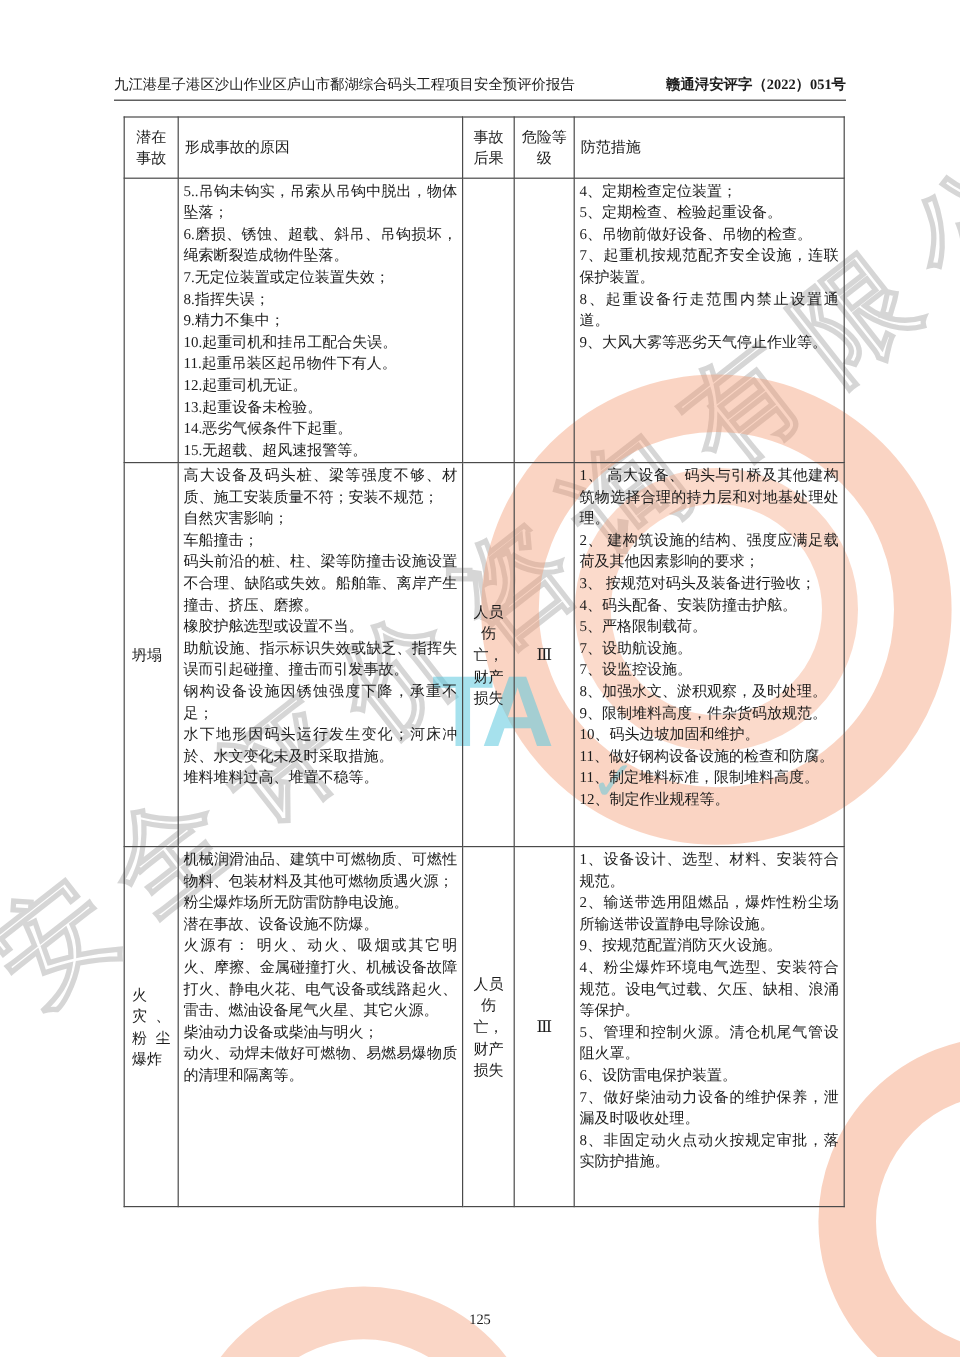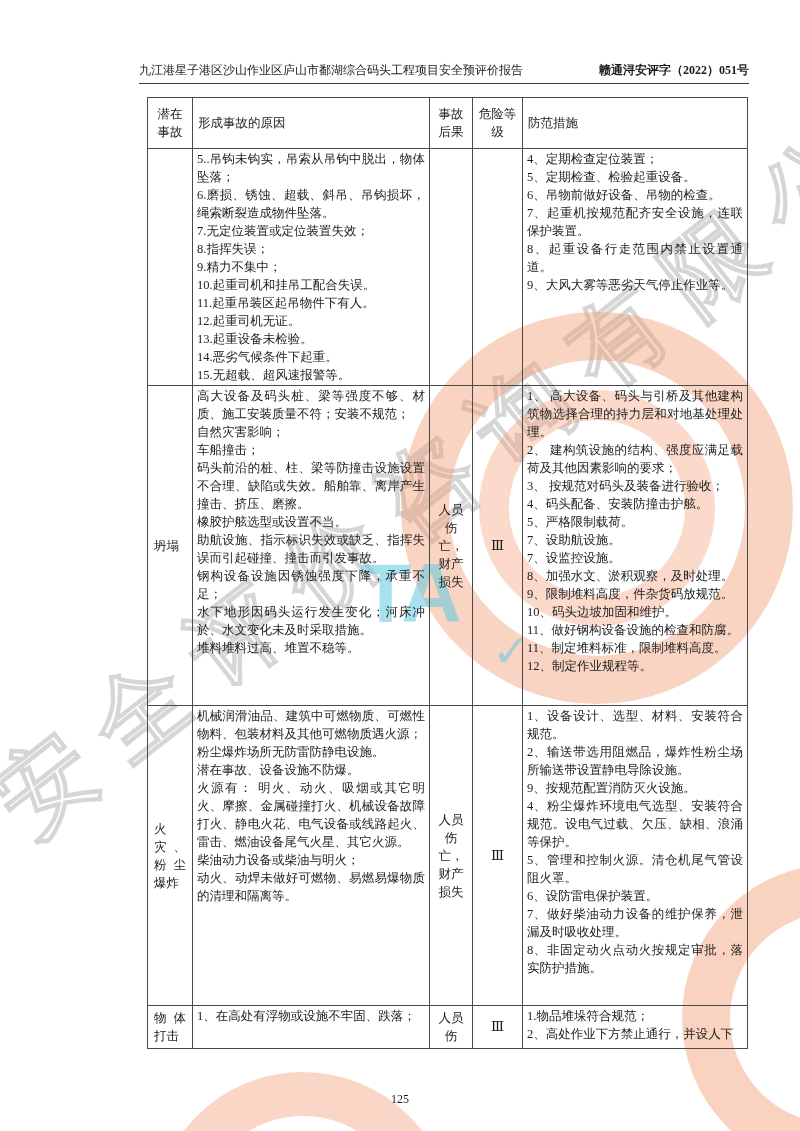--- a/index.html
+++ b/index.html
@@ -19,21 +19,21 @@
   .wm-ta{
     position:absolute;left:360px;top:545px;font-family:"Liberation Sans","DejaVu Sans",sans-serif;
     font-size:84px;font-weight:bold;letter-spacing:-4px;color:rgba(92,200,222,0.55);
   }
   .wm-check{position:absolute;left:492px;top:624px;font-size:46px;color:rgba(92,200,222,0.5);}
   .wm-red{
     position:absolute;left:318px;top:710px;font-size:66px;font-weight:bold;
     letter-spacing:12px;color:rgba(216,48,36,0.5);white-space:nowrap;
   }
   
-  .content{position:relative;z-index:2;margin-left:44px;}
+  .content{position:relative;z-index:2;}
   .page-header{
     position:absolute;left:95px;top:62px;width:610px;z-index:2;
     display:flex;justify-content:space-between;align-items:flex-end;
     font-size:12px;border-bottom:1.2px solid #3a3a3a;padding-bottom:4px;
   }
   .doc-no{font-weight:bold;}
   table.hazard{
     position:absolute;left:103px;top:97px;width:600px;z-index:2;
     border-collapse:collapse;table-layout:fixed;
     font-size:12.5px;line-height:1.44;
@@ -169,30 +169,18 @@
             <div class="tline">1、设备设计、选型、材料、安装符合规范。</div>
             <div class="tline">2、输送带选用阻燃品，爆炸性粉尘场所输送带设置静电导除设施。</div>
             <div class="tline">9、按规范配置消防灭火设施。</div>
             <div class="tline">4、粉尘爆炸环境电气选型、安装符合规范。设电气过载、欠压、缺相、浪涌等保护。</div>
             <div class="tline">5、管理和控制火源。清仓机尾气管设阻火罩。</div>
             <div class="tline">6、设防雷电保护装置。</div>
             <div class="tline">7、做好柴油动力设备的维护保养，泄漏及时吸收处理。</div>
             <div class="tline">8、非固定动火点动火按规定审批，落实防护措施。</div>
           </td>
     </tr>
-    <tr class="r4">
-      <td class="hazard-cell">物体打击</td>
-      <td class="causes-cell">
-            <div class="tline">1、在高处有浮物或设施不牢固、跌落；</div>
-          </td>
-      <td class="outcome-cell">人员伤</td>
-      <td class="level-cell">Ⅲ</td>
-      <td class="measures-cell">
-            <div class="tline">1.物品堆垛符合规范；</div>
-            <div class="tline">2、高处作业下方禁止通行，并设人下</div>
-          </td>
-    </tr>
   </tbody>
     </table>
 
   <div class="page-footer">125</div>
 
 </div>
 
 </body></html>

